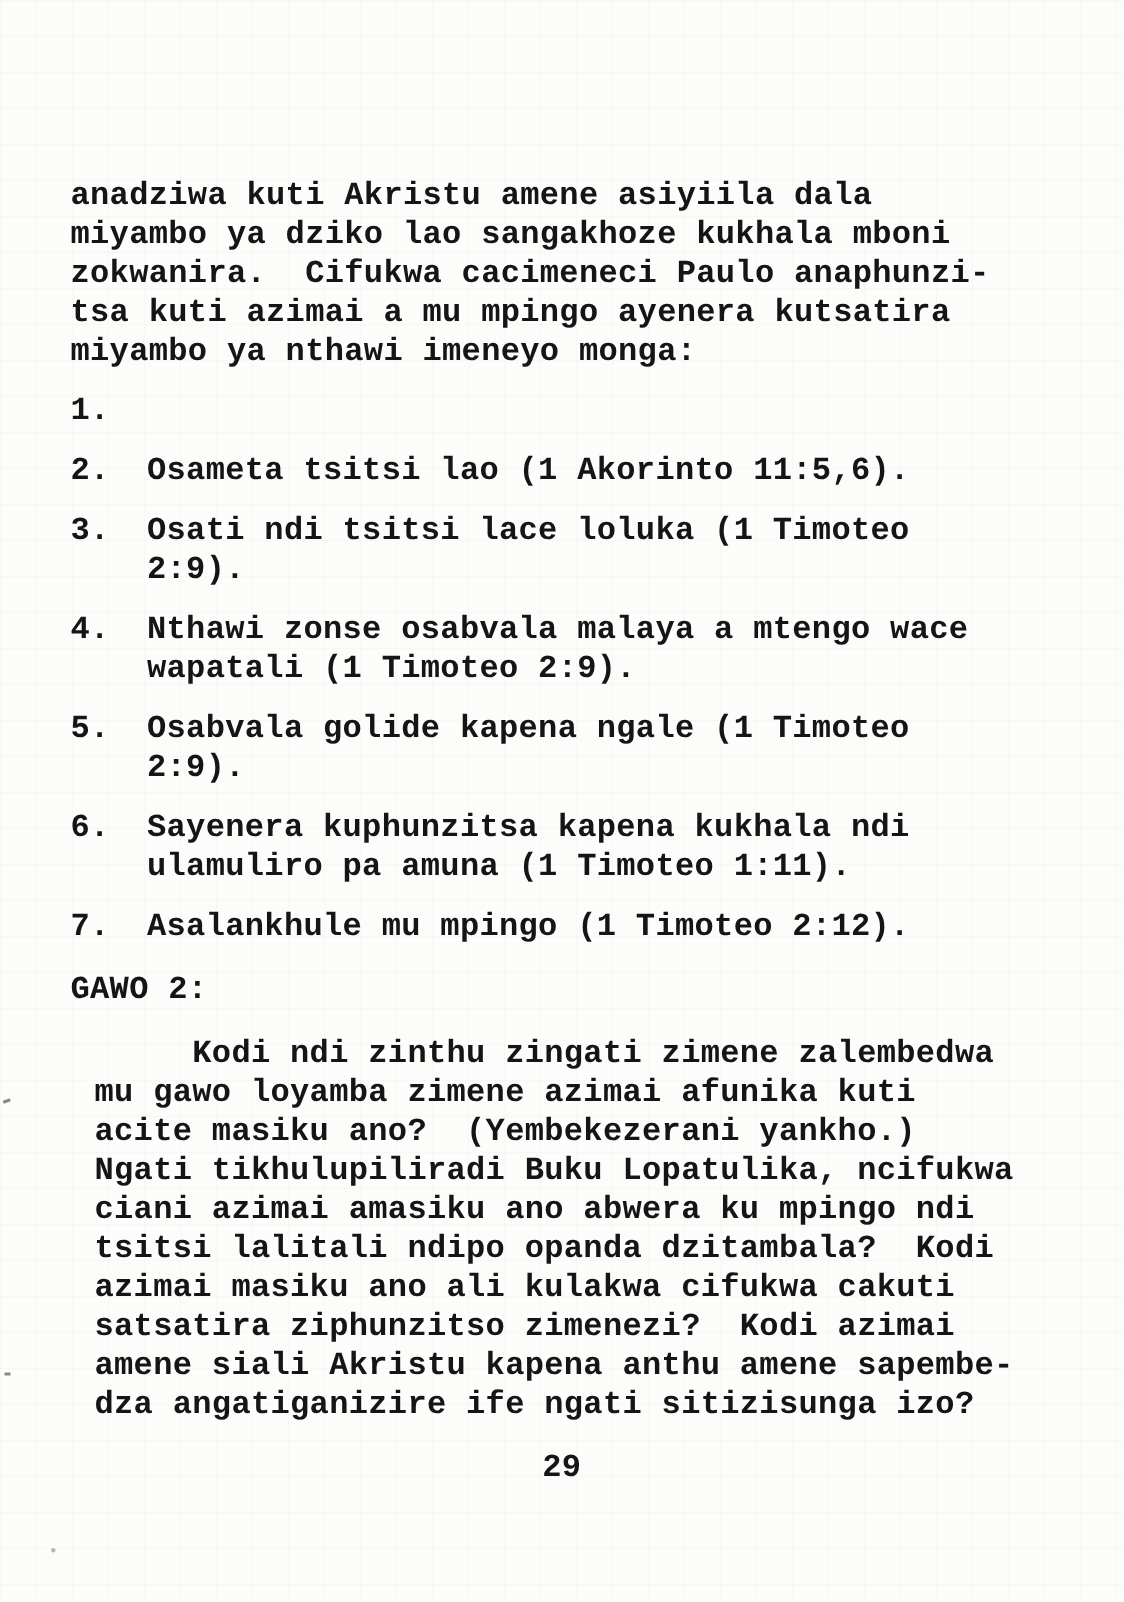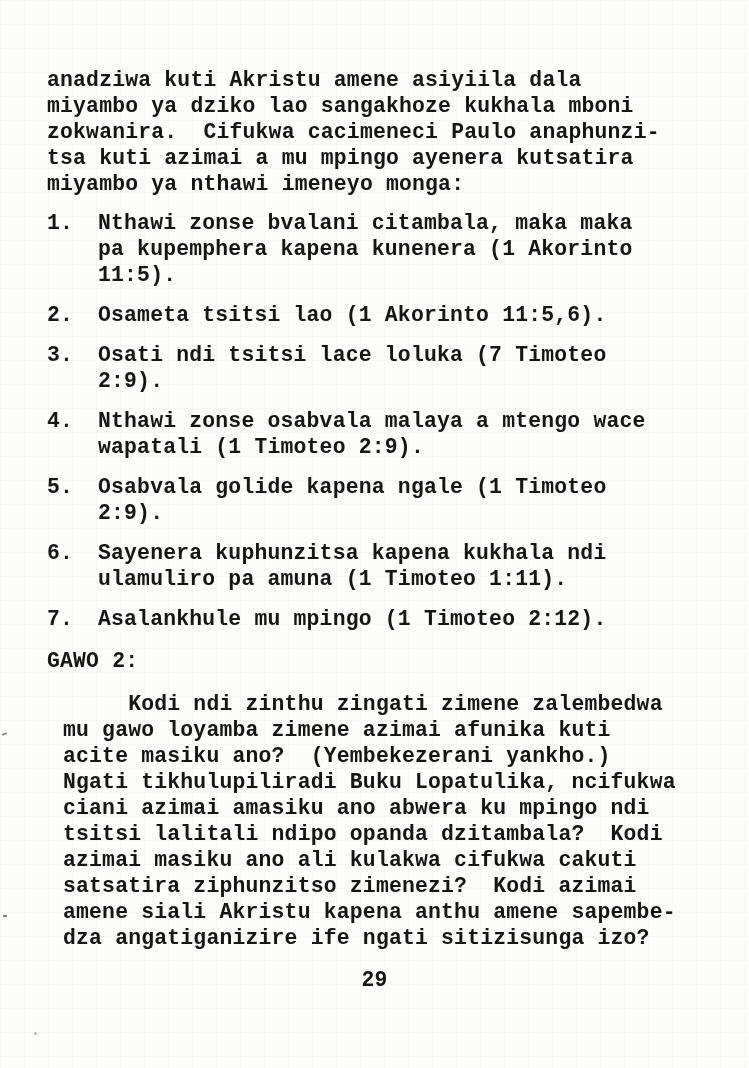--- a/index.html
+++ b/index.html
@@ -15,21 +15,21 @@
     
     background-image:
       linear-gradient(rgba(0,0,0,0.018) 1px, transparent 1px),
       linear-gradient(90deg, rgba(0,0,0,0.018) 1px, transparent 1px);
     background-size: 24px 24px;
     font-family: "Liberation Mono", "DejaVu Sans Mono", monospace;
     font-weight: 700;
     color: #151515;
   }
   .sheet {
-    padding: 67px 30px 0 47px;
+    padding: 118px 30px 0 47px;
   }
   .mono {
     font-size: 21.4px;
     line-height: 26px;
     white-space: pre;
     letter-spacing: 0.2px;
   }
   .para1 {
     margin: 0 0 13px 0;
   }
@@ -77,33 +77,30 @@
   <div class="mono para1">anadziwa kuti Akristu amene asiyiila dala
 miyambo ya dziko lao sangakhoze kukhala mboni
 zokwanira.  Cifukwa cacimeneci Paulo anaphunzi-
 tsa kuti azimai a mu mpingo ayenera kutsatira
 miyambo ya nthawi imeneyo monga:</div>
 
   <div class="numbered-list">
 
     <div class="list-item">
       <span class="mono item-num">1.</span>
-      <span class="mono">Nthawi zonse bvalani citambala, maka maka
-pa kupemphera kapena kunenera (1 Akorinto
-11:5).</span>
     </div>
 
     <div class="list-item">
       <span class="mono item-num">2.</span>
       <span class="mono">Osameta tsitsi lao (1 Akorinto 11:5,6).</span>
     </div>
 
     <div class="list-item">
       <span class="mono item-num">3.</span>
-      <span class="mono">Osati ndi tsitsi lace loluka (7 Timoteo
+      <span class="mono">Osati ndi tsitsi lace loluka (1 Timoteo
 2:9).</span>
     </div>
 
     <div class="list-item">
       <span class="mono item-num">4.</span>
       <span class="mono">Nthawi zonse osabvala malaya a mtengo wace
 wapatali (1 Timoteo 2:9).</span>
     </div>
 
     <div class="list-item">

